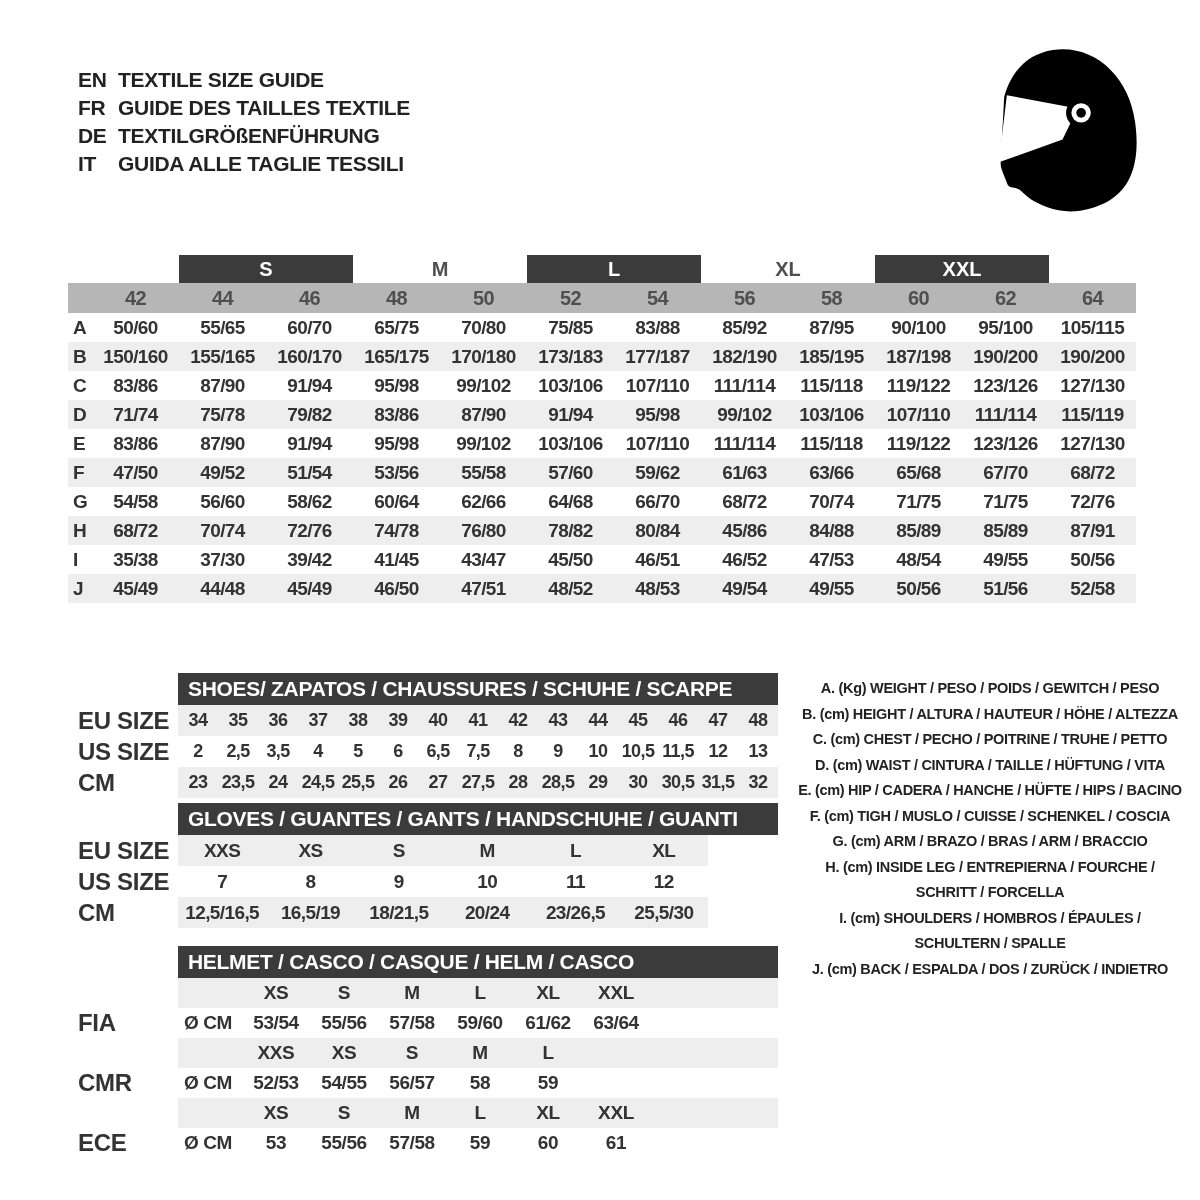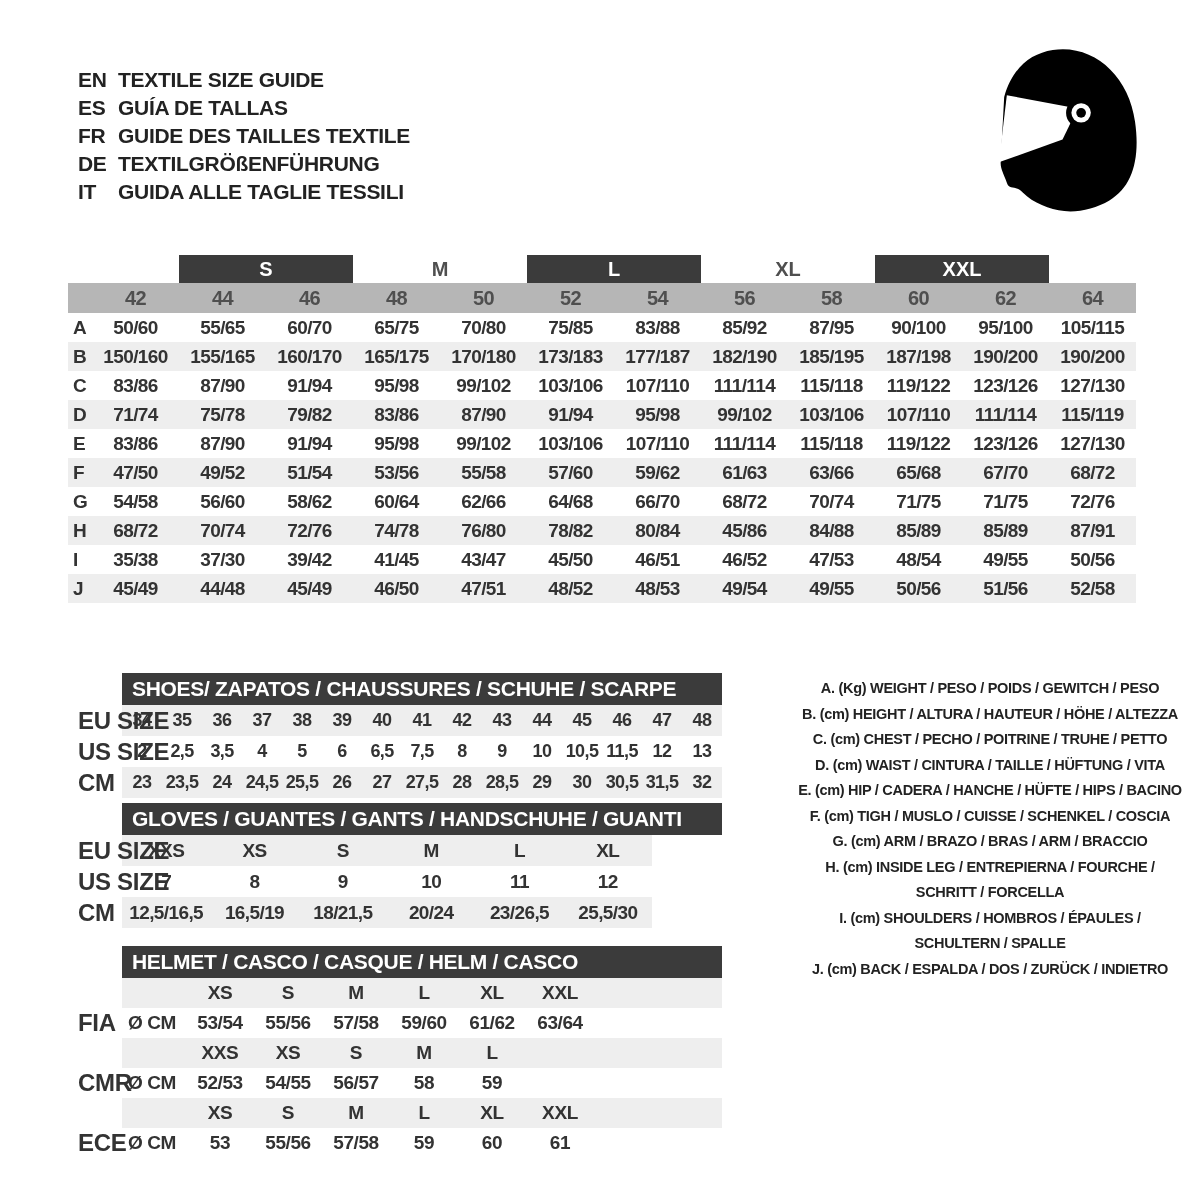--- a/index.html
+++ b/index.html
@@ -36,21 +36,21 @@
   .num-row{height:30px;background:var(--band);color:var(--band-ink);font-size:20px;}
   .num-cell{display:flex;align-items:center;justify-content:center;letter-spacing:-0.5px;}
   .trow{height:29px;}
   .trow.striped{background:var(--stripe);}
   .tcell{display:flex;align-items:center;justify-content:center;font-size:19px;letter-spacing:-0.6px;}
   .tcell.lab{justify-content:flex-start;padding-left:5px;letter-spacing:0;}
   
   .sub-wrap{position:absolute;left:78px;width:710px;}
   .side-labels{position:absolute;left:0;top:32px;width:100px;font-size:24px;letter-spacing:-0.3px;}
   .side-label{height:31px;display:flex;align-items:center;}
-  .sub-table{margin-left:44px;width:600px;}
+  .sub-table{margin-left:100px;width:600px;}
   .bar{height:32px;background:var(--dark);color:#fff;display:flex;align-items:center;
        padding-left:10px;font-size:21px;letter-spacing:-0.3px;white-space:nowrap;}
   .srow{display:grid;height:31px;}
   .srow.striped{background:var(--stripe);}
   .scell{display:flex;align-items:center;justify-content:center;font-size:18px;letter-spacing:-0.6px;}
   .shoes-section .srow{grid-template-columns:repeat(15,1fr);}
   .gloves-section .srow{grid-template-columns:repeat(6,1fr);width:530px;}
   .gloves-section .scell{font-size:19px;}
   
   .helmet-section .hrow{display:grid;grid-template-columns:64px repeat(6,68px) 1fr;height:30px;}
@@ -63,24 +63,20 @@
           line-height:25.5px;letter-spacing:-0.3px;color:#222;text-align:center;}
   .legend-line{white-space:nowrap;}
 </style>
 </head>
 <body>
 
 <div class="languages">
     <div class="lang-row">
       <span class="lang-code">EN</span>
       <span class="lang-title">TEXTILE SIZE GUIDE</span>
-    </div>
-    <div class="lang-row">
-      <span class="lang-code">ES</span>
-      <span class="lang-title">GUÍA DE TALLAS</span>
     </div>
     <div class="lang-row">
       <span class="lang-code">FR</span>
       <span class="lang-title">GUIDE DES TAILLES TEXTILE</span>
     </div>
     <div class="lang-row">
       <span class="lang-code">DE</span>
       <span class="lang-title">TEXTILGRÖßENFÜHRUNG</span>
     </div>
     <div class="lang-row">

